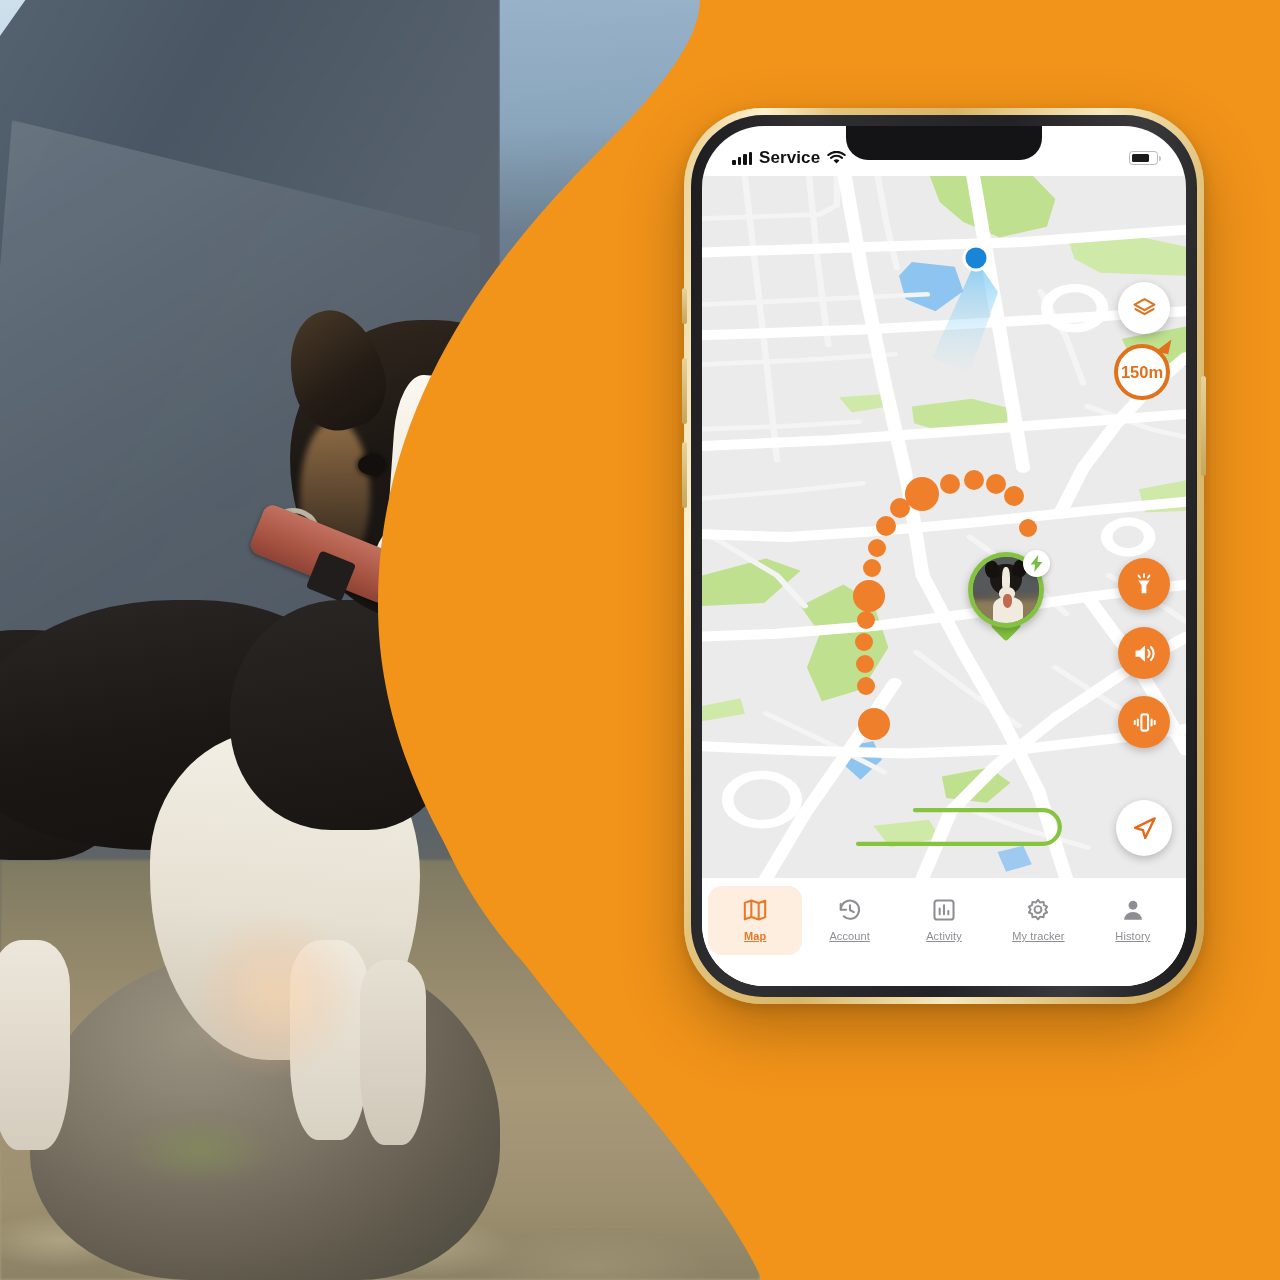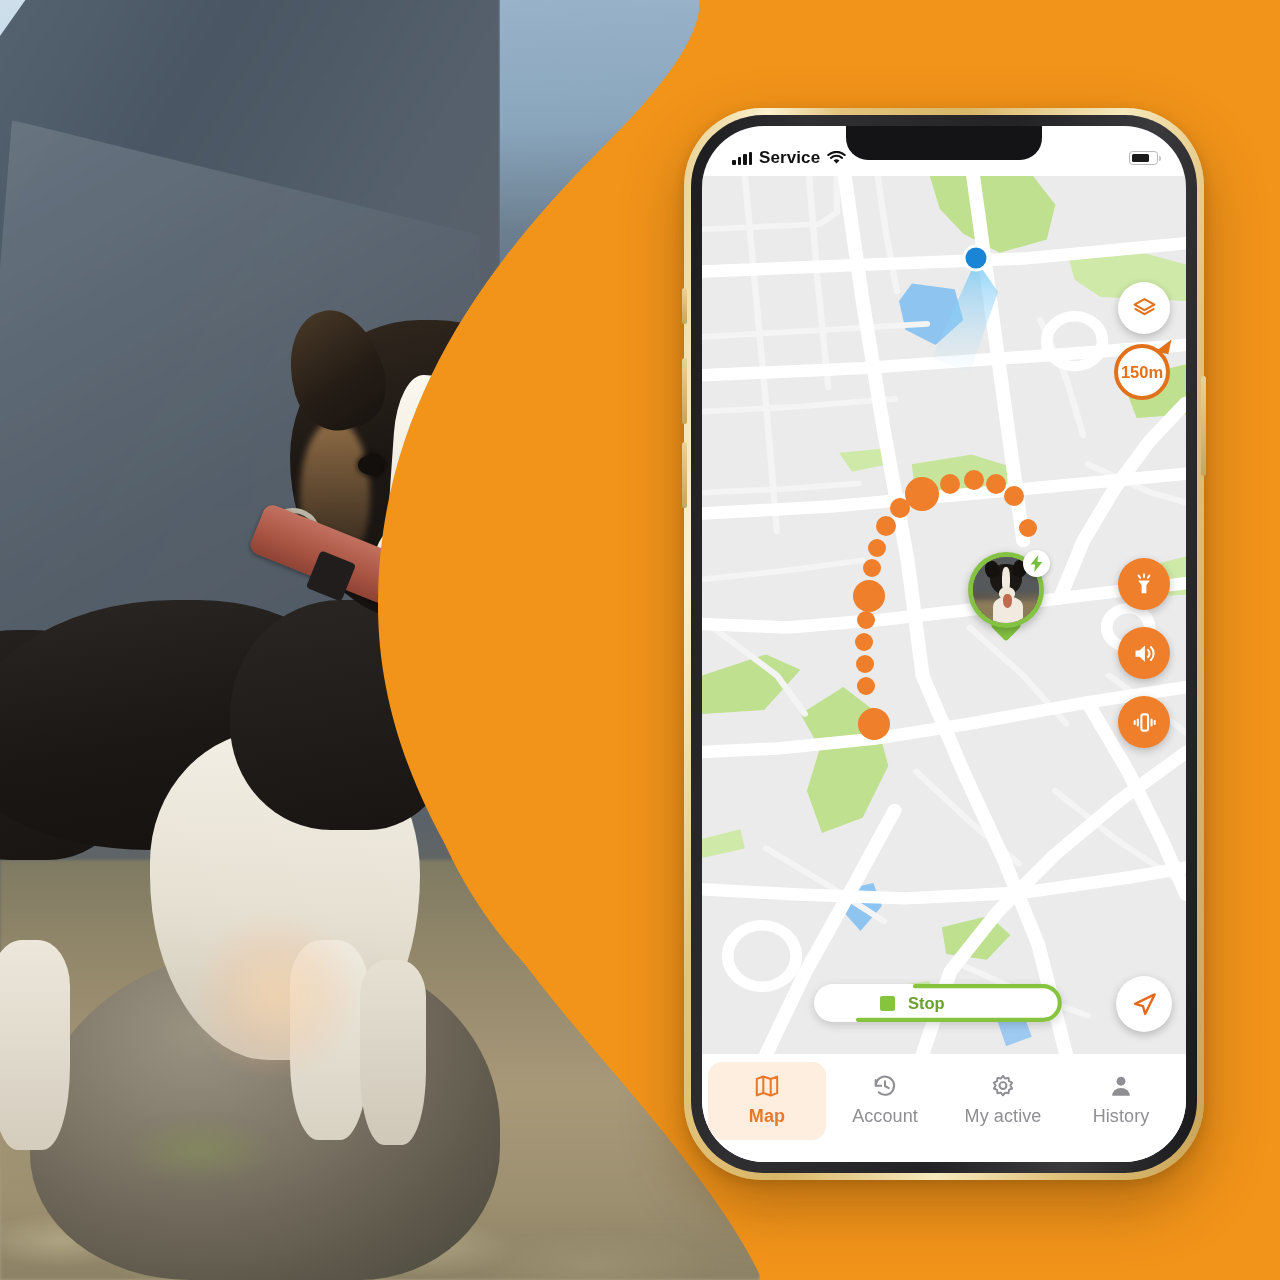--- a/index.html
+++ b/index.html
@@ -121,21 +121,21 @@
     border-radius:50%;transform:rotate(20deg);}
 
   
   .orangeWrap{position:absolute;inset:0;}
   .orangeCurve{
     position:absolute;left:0;top:0;width:1280px;height:1280px;
   }
 
   
   .phone{
-    position:absolute;left:684px;top:108px;width:520px;height:1072px;
+    position:absolute;left:684px;top:108px;width:520px;height:896px;
     border-radius:78px;
     background:linear-gradient(100deg,#e9cf92 0%,#fbf1cf 12%,#e3c47e 22%,#d9b667 40%,#f6e9bd 62%,#e0c079 80%,#c9a558 100%);
     box-shadow:0 26px 60px rgba(80,45,0,.38), 0 4px 12px rgba(90,60,10,.22);
     padding:7px;box-sizing:border-box;
   }
   .phoneInner{
     position:absolute;left:7px;top:7px;right:7px;bottom:7px;
     border-radius:72px;
     background:linear-gradient(95deg,#1d1d1f 0%,#303033 20%,#232326 55%,#3a3a3d 78%,#1a1a1c 100%);
     padding:11px;box-sizing:border-box;
@@ -234,21 +234,21 @@
   
   .tabbar{
     position:absolute;left:0;right:0;bottom:0;height:108px;background:#fff;
     display:flex;align-items:flex-start;padding:8px 6px 0 6px;box-sizing:border-box;z-index:30;
   }
   .tab{
     flex:1;display:flex;flex-direction:column;align-items:center;justify-content:center;
     gap:7px;padding:11px 0 13px 0;border-radius:14px;cursor:pointer;
   }
   .tab.active{background:#fdeedf;}
-  .tab .tlabel{font-size:18px;color:#8e8e93;letter-spacing:.1px;}
+  .tab .tlabel{font-size:11px;color:#8e8e93;letter-spacing:.1px;text-decoration:underline;}
   .tab.active .tlabel{color:#e8782a;font-weight:600;}
   .tabIcon{width:26px;height:26px;display:block;}
 
   
   .dogMarker{
     position:absolute;left:266px;top:376px;width:76px;height:76px;z-index:12;
   }
   .dogMarkerRing{
     position:absolute;inset:0;border-radius:50%;background:#84c341;
     box-shadow:0 3px 8px rgba(0,0,0,.25);
@@ -513,24 +513,20 @@
           <div class="fab fabOrange vibrateBtn">
             <svg width="25" height="25" viewBox="0 0 24 24">
               <rect x="9" y="4.2" width="6.4" height="15.6" rx="1.7" fill="none" stroke="#fff" stroke-width="2"></rect>
               <path d="M5.6 9.2 L5.6 14.8" stroke="#fff" stroke-width="2" stroke-linecap="round"></path>
               <path d="M2.6 10.6 L2.6 13.4" stroke="#fff" stroke-width="2" stroke-linecap="round"></path>
               <path d="M18.8 9.2 L18.8 14.8" stroke="#fff" stroke-width="2" stroke-linecap="round"></path>
               <path d="M21.8 10.6 L21.8 13.4" stroke="#fff" stroke-width="2" stroke-linecap="round"></path>
             </svg>
           </div>
 
-          <div class="stopPill">
-            <div class="stopSquare"></div>
-            <div class="stopLabel">Stop</div>
-          </div>
           <svg class="stopRing" viewBox="0 0 248 38">
             <path d="M101 2.2 L229 2.2 A16.8 16.8 0 0 1 229 35.8 L44 35.8" fill="none" stroke="#86c440" stroke-width="4.2" stroke-linecap="round"></path>
           </svg>
 
           <div class="fab fabWhite compassBtn">
             <svg width="27" height="27" viewBox="0 0 24 24">
               <path d="M21 3 L3.6 11.4 L10.6 13.4 L12.6 20.4 Z" fill="none" stroke="#e8681a" stroke-width="2.1" stroke-linejoin="round"></path>
             </svg>
           </div>
         </div>
@@ -548,27 +544,34 @@
 
           <div class="tab">
             <svg class="tabIcon" viewBox="0 0 24 24">
               <path d="M3.6 11.6 a8.4 8.4 0 1 1 2.6 6.2" fill="none" stroke="#8e8e93" stroke-width="1.9" stroke-linecap="round"></path>
               <path d="M3.4 6.6 L3.4 11.8 L8.4 11.8" fill="none" stroke="#8e8e93" stroke-width="1.9" stroke-linecap="round" stroke-linejoin="round"></path>
               <path d="M12 7.6 L12 12 L15.4 14" fill="none" stroke="#8e8e93" stroke-width="1.9" stroke-linecap="round" stroke-linejoin="round"></path>
             </svg>
             <span class="tlabel">Account</span>
           </div>
 
+          <div class="tab">
+            <svg class="tabIcon" viewBox="0 0 24 24">
+              <rect x="3.2" y="3.2" width="17.6" height="17.6" rx="2.4" fill="none" stroke="#8e8e93" stroke-width="1.9"></rect>
+              <path d="M8 16 L8 10.6 M12 16 L12 7.6 M16 16 L16 13" stroke="#8e8e93" stroke-width="1.9" stroke-linecap="round"></path>
+            </svg>
+            <span class="tlabel">Activity</span>
+          </div>
 
           <div class="tab">
             <svg class="tabIcon" viewBox="0 0 24 24">
               <path d="M12 2.6 L14 5.1 L17.1 4.5 L17.5 7.6 L20.4 8.9 L18.8 11.6 L20.4 14.3 L17.5 15.6 L17.1 18.7 L14 18.1 L12 20.6 L10 18.1 L6.9 18.7 L6.5 15.6 L3.6 14.3 L5.2 11.6 L3.6 8.9 L6.5 7.6 L6.9 4.5 L10 5.1 Z" fill="none" stroke="#8e8e93" stroke-width="1.8" stroke-linejoin="round"></path>
               <circle cx="12" cy="11.6" r="3.2" fill="none" stroke="#8e8e93" stroke-width="1.8"></circle>
             </svg>
-            <span class="tlabel">My active</span>
+            <span class="tlabel">My tracker</span>
           </div>
 
           <div class="tab">
             <svg class="tabIcon" viewBox="0 0 24 24">
               <circle cx="12" cy="7.6" r="4.1" fill="#8e8e93"></circle>
               <path d="M3.8 21 a8.2 7.2 0 0 1 16.4 0 Z" fill="#8e8e93"></path>
             </svg>
             <span class="tlabel">History</span>
           </div>
 

